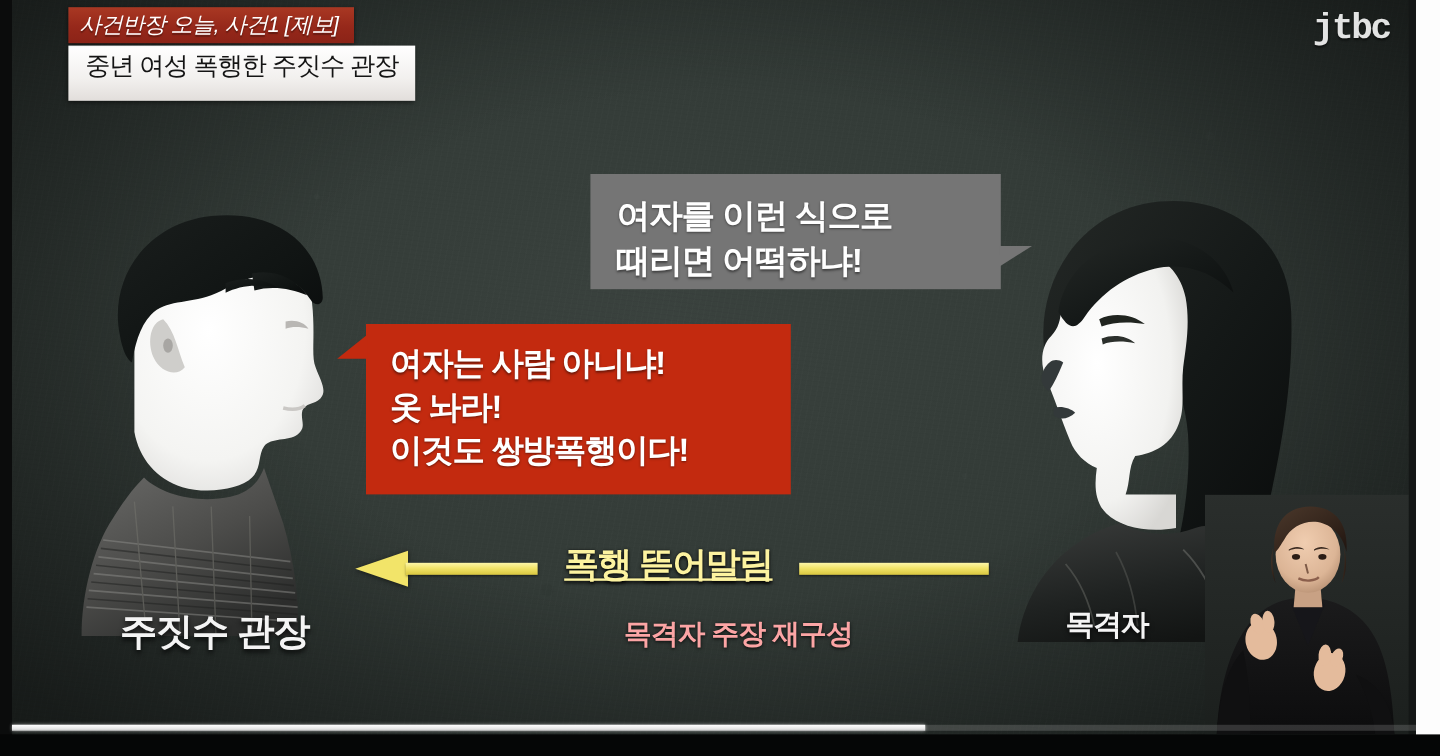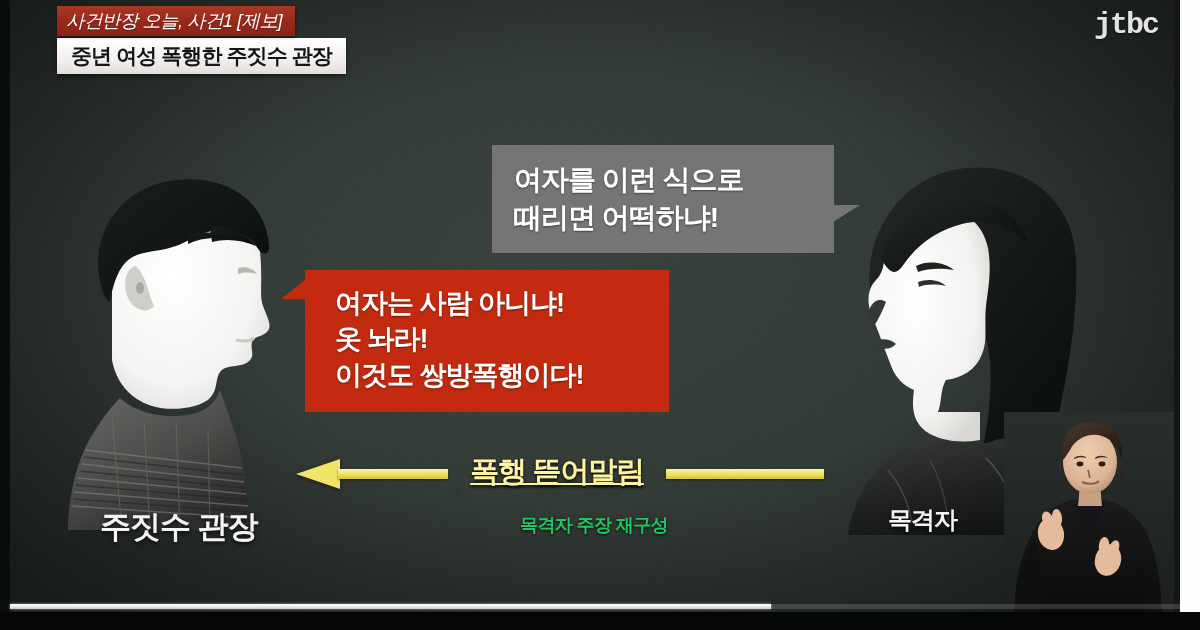--- a/index.html
+++ b/index.html
@@ -86,23 +86,23 @@
     line-height: 1.15;
     white-space: nowrap;
     box-shadow: 0 1px 3px rgba(0,0,0,.55);
     text-shadow: 0 1px 1px rgba(0,0,0,.35);
   }
   .banner-white {
     display: block;
     background: linear-gradient(180deg, #ffffff 0%, #f2f0ee 60%, #e2dedb 100%);
     color: #141414;
     font-size: 21px;
-    font-weight: bold;
+    font-weight: normal;
     letter-spacing: -0.9px;
-    padding: 6px 14px 6px 14px;
+    padding: 6px 14px 16px 14px;
     margin-top: 2px;
     line-height: 1.15;
     white-space: nowrap;
     box-shadow: 0 2px 4px rgba(0,0,0,.55);
     width: max-content;
   }
 
   
   .jtbc-logo {
     position: absolute;
@@ -133,36 +133,36 @@
     color: #ffffff;
     font-weight: bold;
     letter-spacing: -1px;
     line-height: 1.34;
     text-shadow: 0 1px 2px rgba(0,0,0,.45);
   }
   #bubble-gray {
     left: 492px; top: 145px;
     width: 300px;
     background: #757575;
-    padding: 16px 20px 17px 22px;
+    padding: 16px 20px 5px 22px;
     font-size: 28px;
   }
   #bubble-gray .tail {
     position: absolute;
     right: -26px;
     top: 60px;
     width: 0; height: 0;
     border-top: 17px solid #757575;
     border-right: 27px solid transparent;
   }
   #bubble-red {
     left: 305px; top: 270px;
     width: 316px;
     background: #c32a0f;
-    padding: 15px 18px 18px 30px;
+    padding: 15px 18px 18px 20px;
     font-size: 27px;
   }
   #bubble-red .tail {
     position: absolute;
     left: -24px;
     top: 9px;
     width: 0; height: 0;
     border-bottom: 20px solid #c32a0f;
     border-left: 25px solid transparent;
   }
@@ -213,23 +213,23 @@
     z-index: 26;
     color: #f4f4f4;
     font-weight: bold;
     letter-spacing: -1px;
     text-shadow: 0 2px 4px rgba(0,0,0,.8);
   }
   #caption-left { left: 100px; top: 506px; font-size: 31px; }
   #caption-right { left: 888px; top: 504px; font-size: 24px; }
   #caption-center {
     left: 520px; top: 513px;
-    font-size: 18px;
+    font-size: 23px;
     font-weight: bold;
-    color: #22c55e;
+    color: #fca5a5;
     letter-spacing: -0.6px;
     text-shadow: 0 1px 3px rgba(0,0,0,.85);
   }
 
   
   #interpreter {
     position: absolute;
     right: 26px; bottom: 18px;
     width: 170px; height: 200px;
     z-index: 35;

